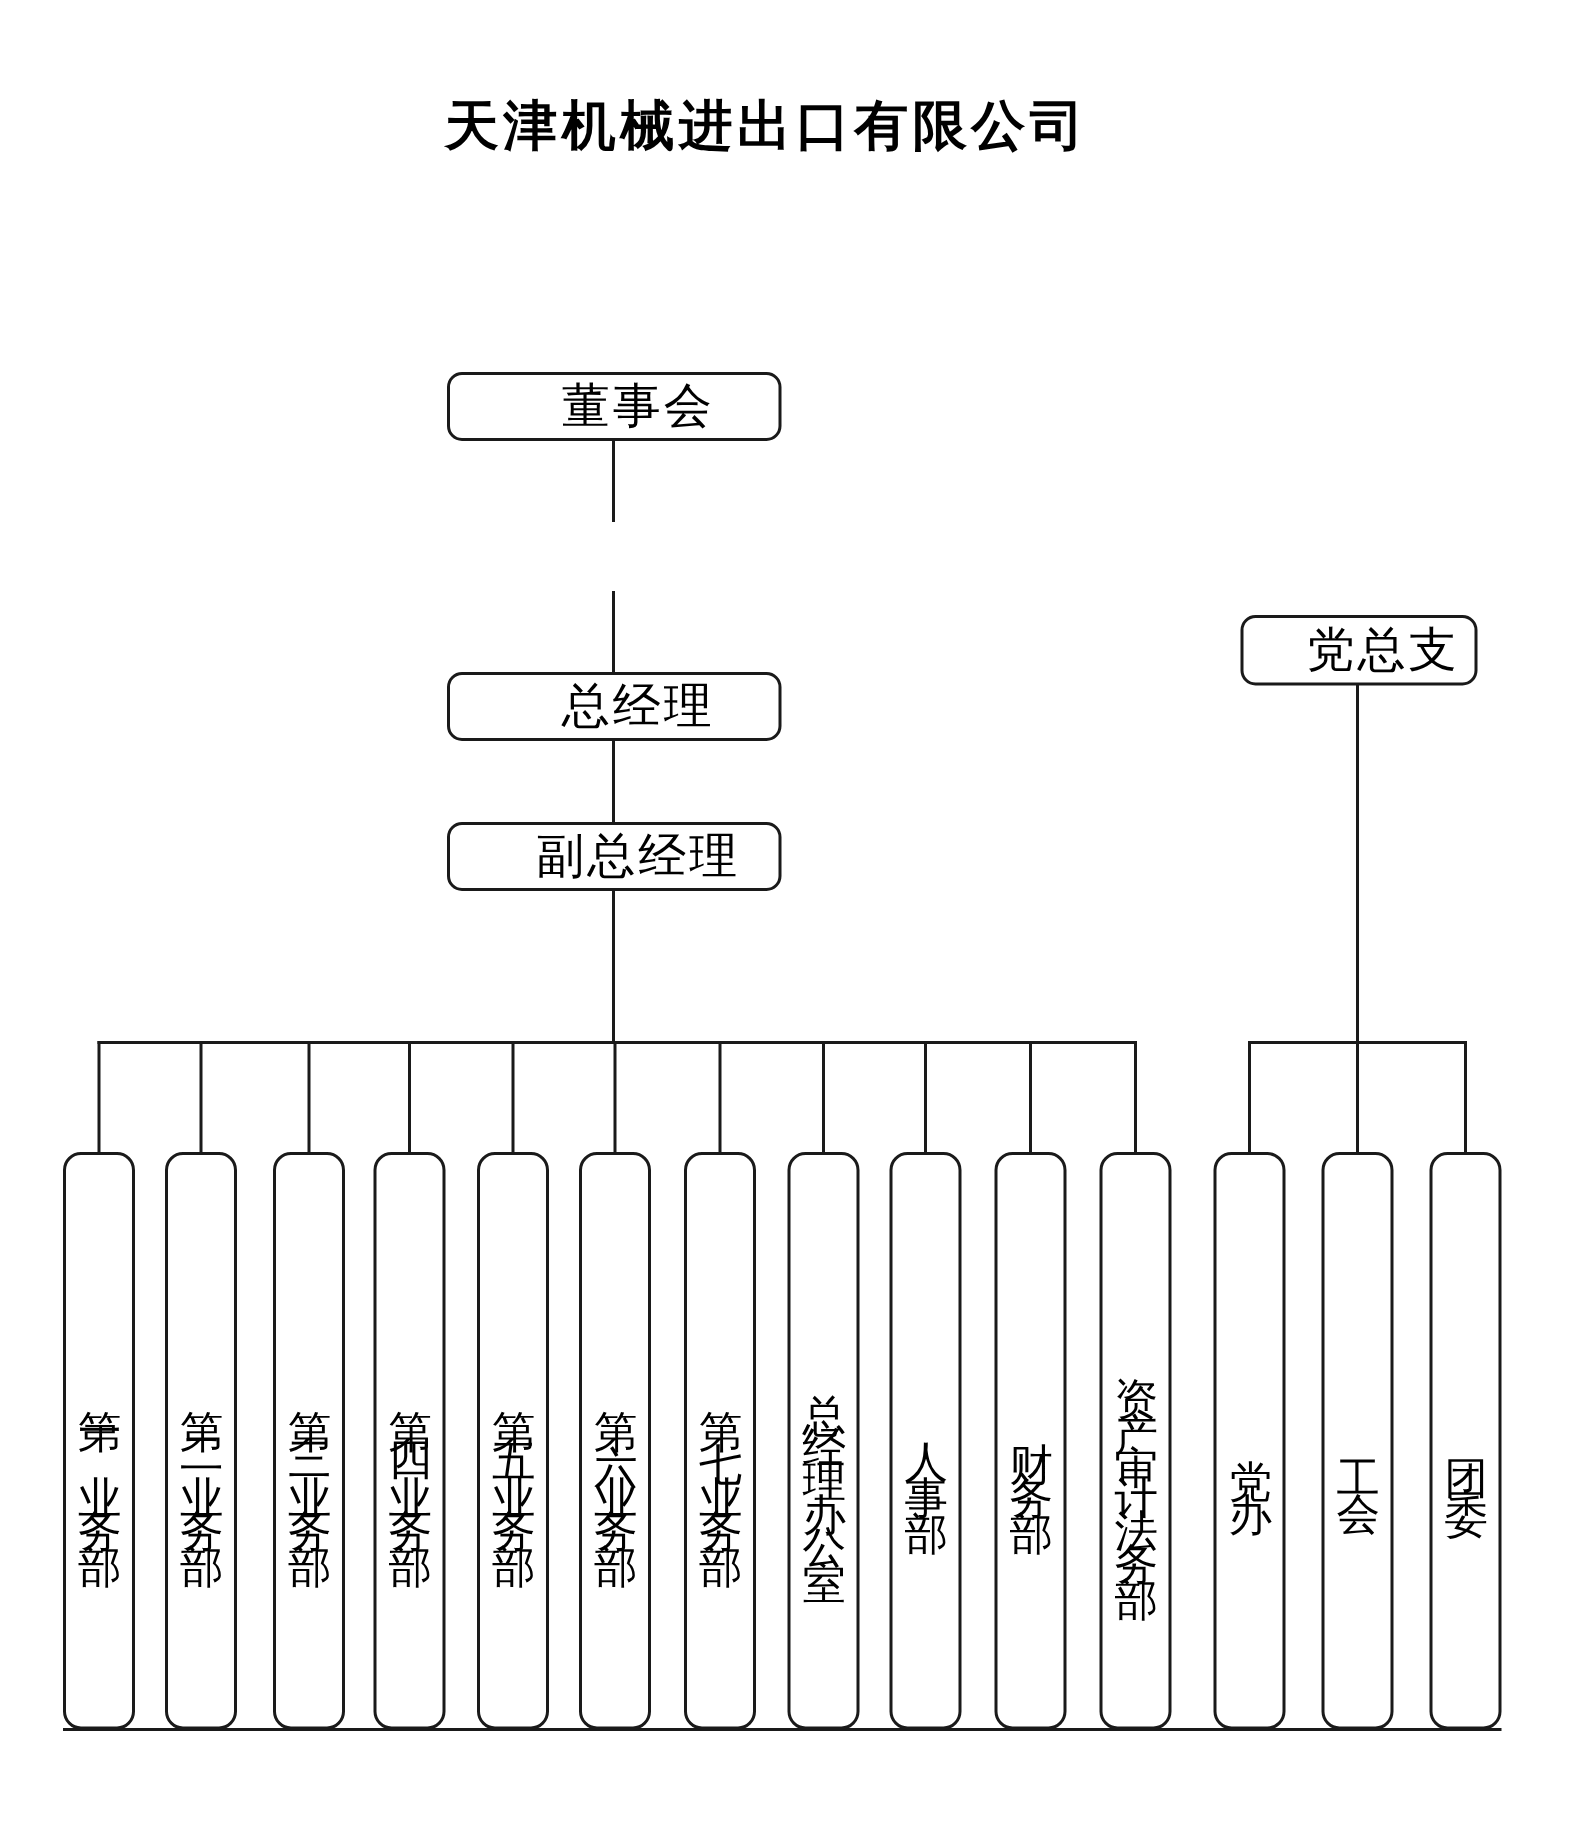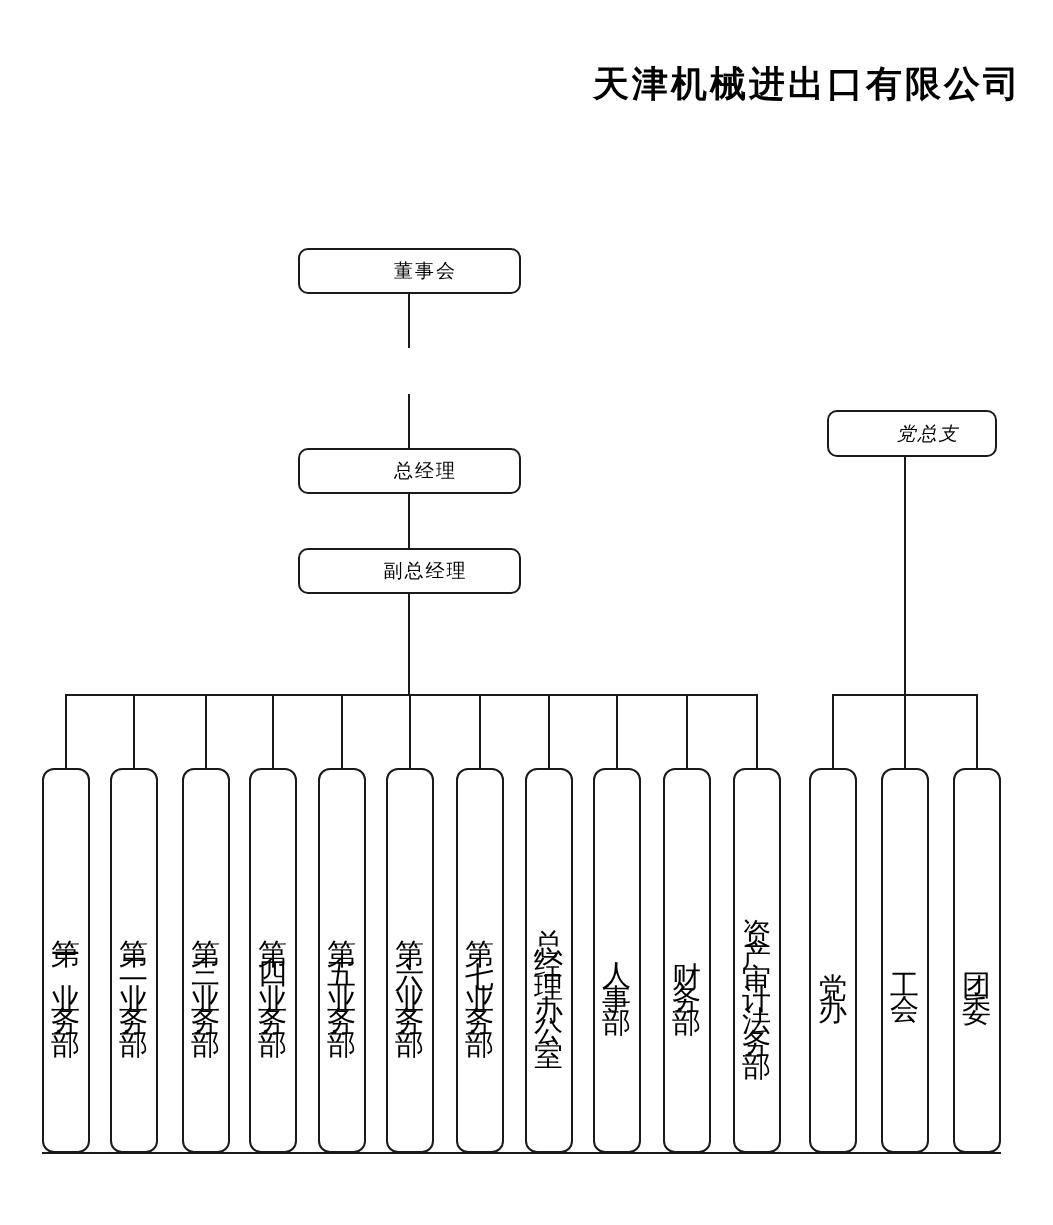--- a/index.html
+++ b/index.html
@@ -10,44 +10,44 @@
     background: #ffffff;
     font-family: "Liberation Serif", "DejaVu Serif", serif;
     color: #000000;
     overflow: hidden;
   }
   .title {
     position: absolute;
     top: 56px;
     left: 0;
     width: 1022px;
-    text-align: right;
+    text-align: center;
     font-family: "Liberation Sans", "DejaVu Sans", sans-serif;
     font-weight: bold;
     font-size: 36px;
     line-height: 55px;
     letter-spacing: 3px;
     color: #000000;
   }
   .node {
     position: absolute;
     box-sizing: border-box;
     border: 2px solid #1a1a1a;
     border-radius: 10px;
     background: #ffffff;
     display: flex;
     align-items: center;
     justify-content: center;
-    font-size: 19px;
+    font-size: 32px;
     letter-spacing: 2px;
     color: #000000;
     padding-left: 32px;
   }
   .chain-node { left: 298px; width: 223px; height: 46px; }
-  .party-node { left: 827px; width: 170px; height: 47px; font-style: italic; }
+  .party-node { left: 827px; width: 158px; height: 47px; }
   .dept {
     position: absolute;
     top: 768px;
     width: 48px;
     height: 385px;
     box-sizing: border-box;
     border: 2px solid #1a1a1a;
     border-radius: 12px;
     background: #ffffff;
     display: flex;

